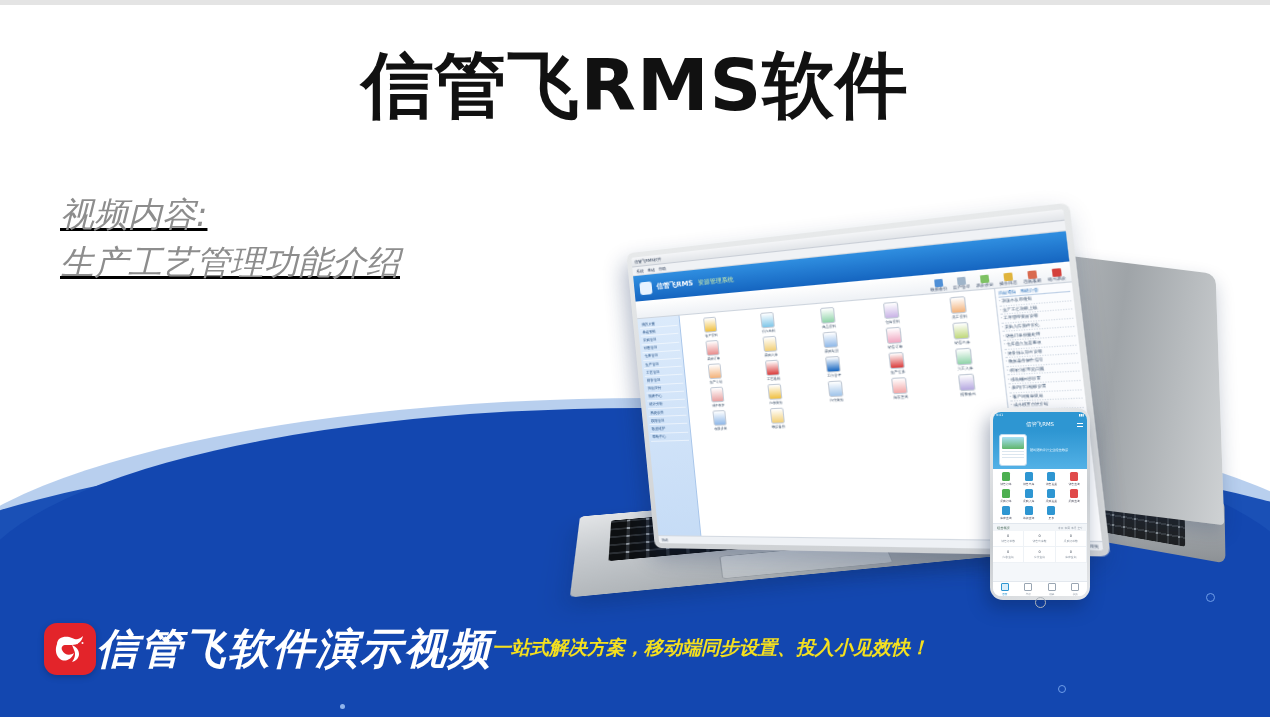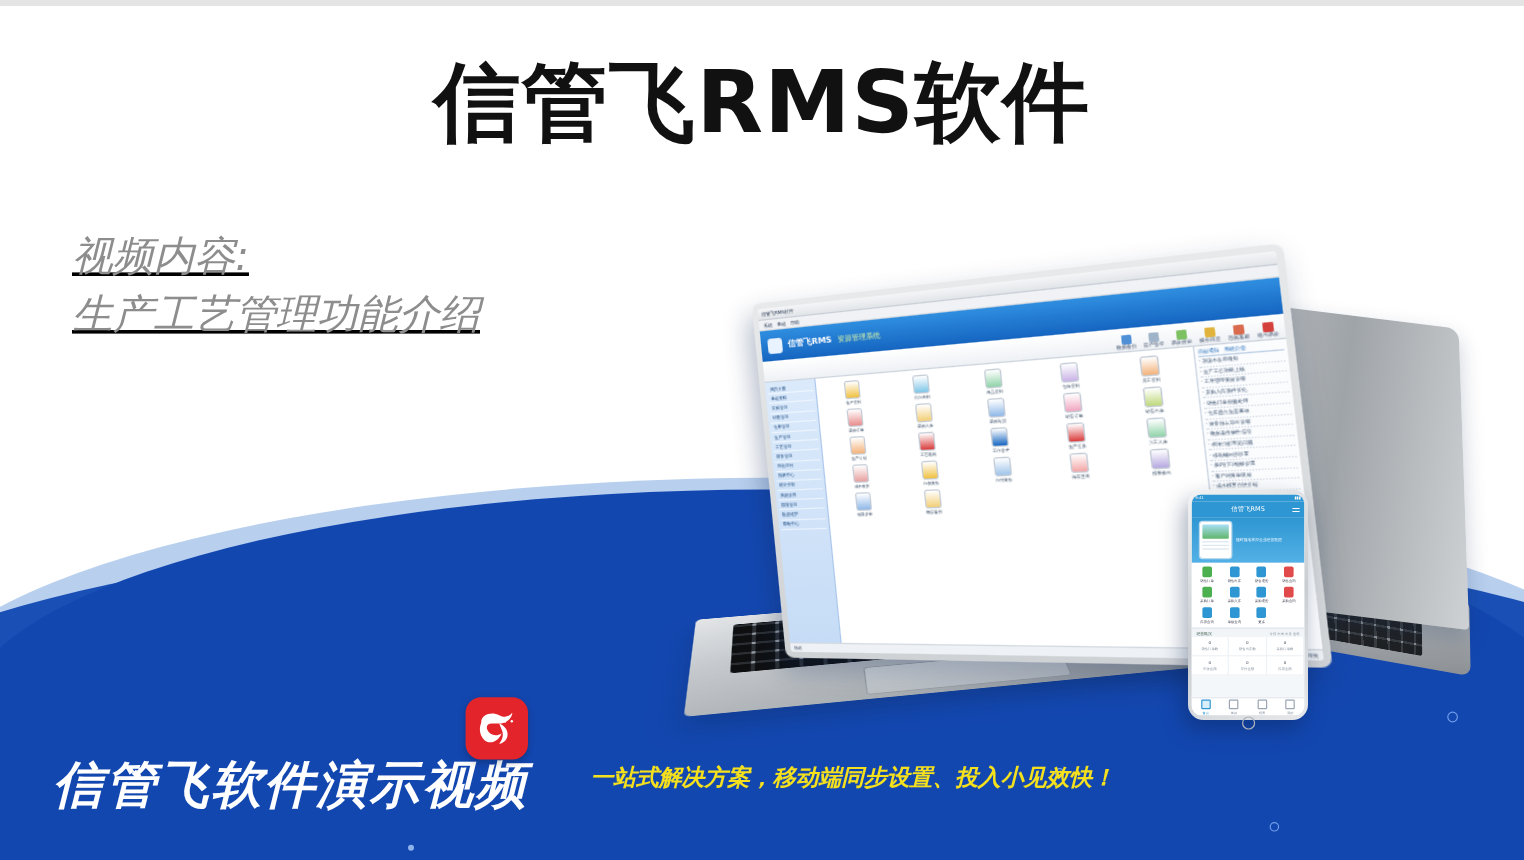--- a/index.html
+++ b/index.html
@@ -175,21 +175,21 @@
   .ptab{display:flex;flex-direction:column;align-items:center;justify-content:center;gap:1px;}
   .ptab i{width:6px;height:6px;border:1px solid #9aa6b3;border-radius:1px;display:block;}
   .ptab em{font-size:2.6px;font-style:normal;color:#8a94a0;}
   .ptab.active i{border-color:#2e96d2;background:#d9eefb;}
   .ptab.active em{color:#2e96d2;}
   .ph-home{height:12px;display:flex;align-items:center;justify-content:center;}
   .ph-home span{width:9px;height:9px;border:1px solid #aeb4ba;border-radius:50%;display:block;}
 
   
   .footer{position:absolute;left:0;bottom:0;width:1270px;height:110px;z-index:30;}
-  .brand{position:absolute;left:44px;bottom:42px;display:flex;align-items:flex-end;gap:0;flex-direction:column;}
+  .brand{position:absolute;left:44px;bottom:42px;display:flex;align-items:center;gap:0;}
   .brand-logo{width:52px;height:52px;border-radius:13px;background:#e3242a;position:relative;
     box-shadow:0 2px 6px rgba(0,0,0,.22);}
   .brand-logo .bird{position:absolute;left:9px;top:11px;width:34px;height:30px;}
   .brand-text{font-size:42px;font-weight:bold;font-style:italic;color:#ffffff;
     letter-spacing:2px;line-height:1;white-space:nowrap;
     font-family:"DejaVu Sans","Liberation Sans",sans-serif;}
   .tagline{position:absolute;left:492px;bottom:56px;font-size:19px;color:#f5e01e;
     font-style:italic;font-weight:bold;white-space:nowrap;
     font-family:"DejaVu Sans","Liberation Sans",sans-serif;}
 

